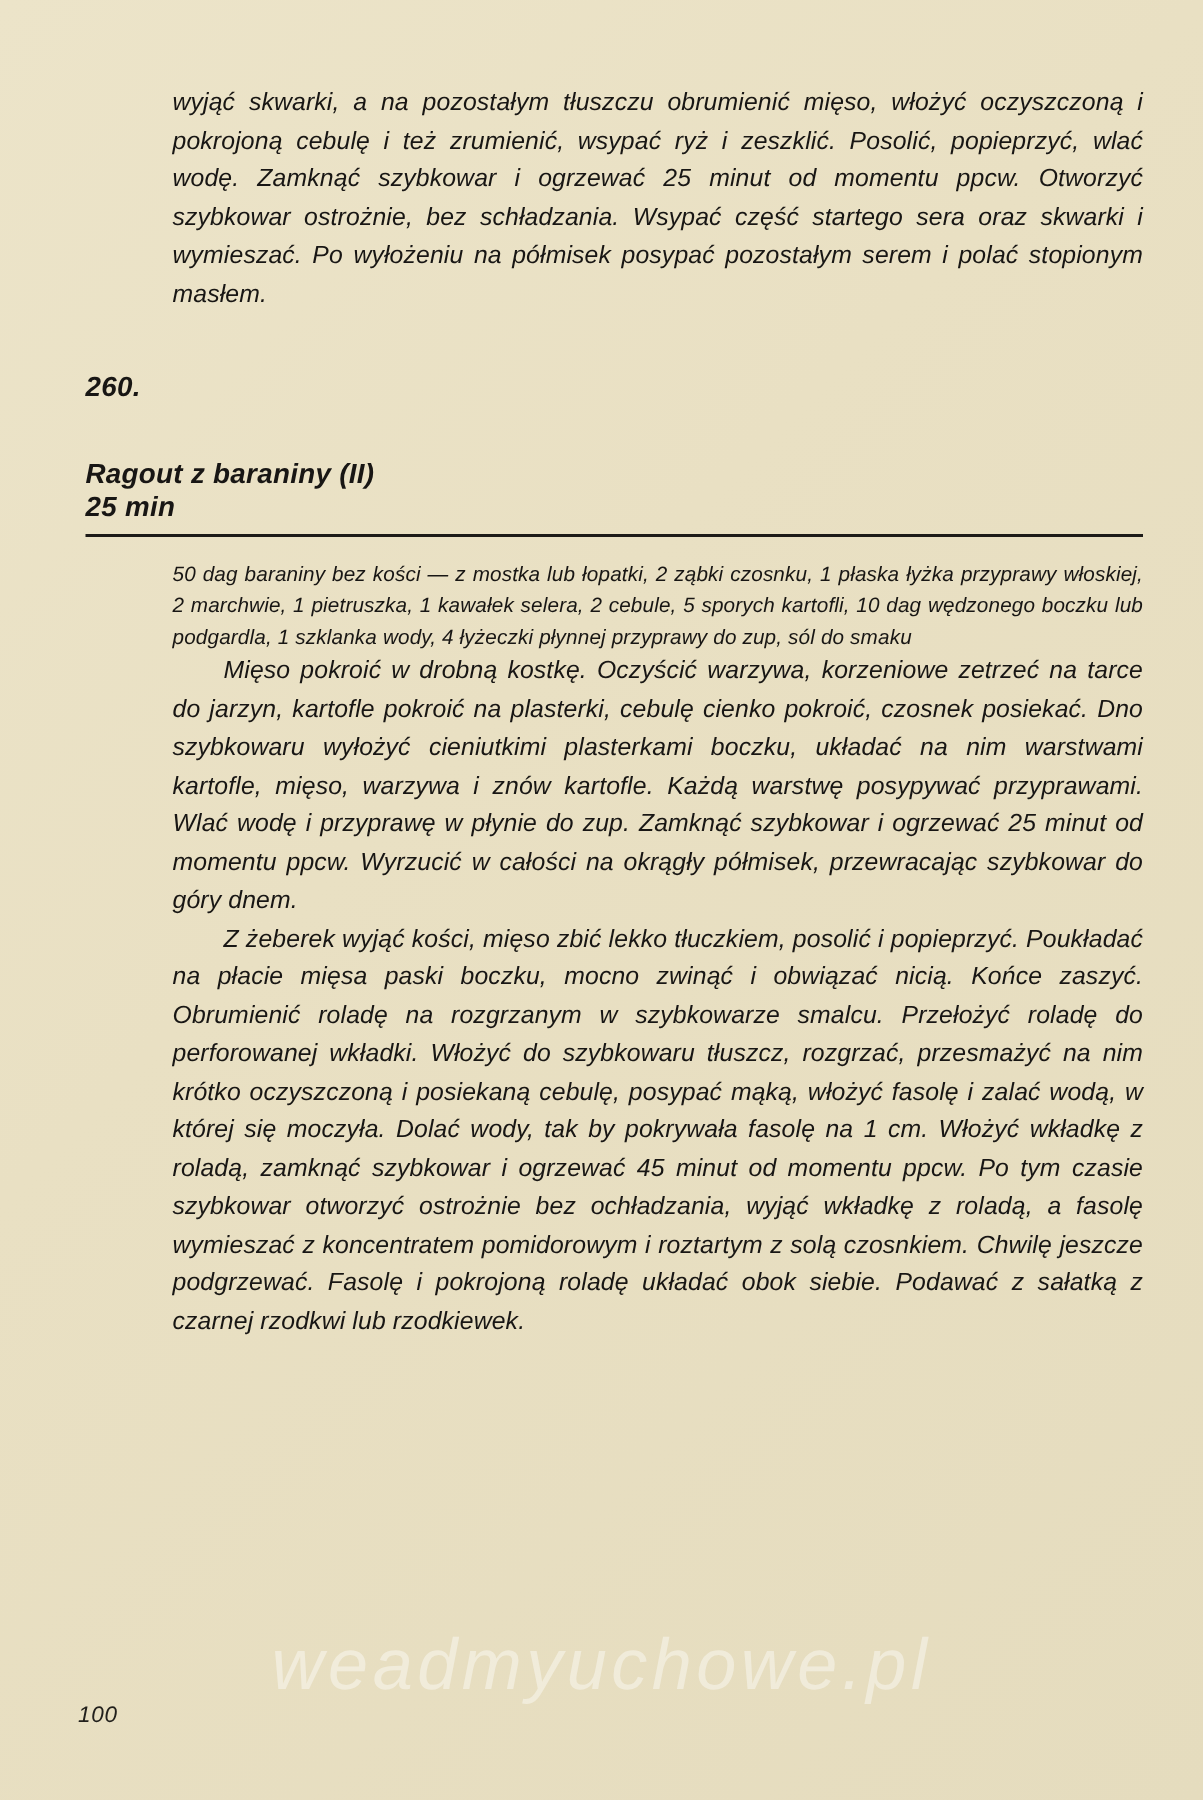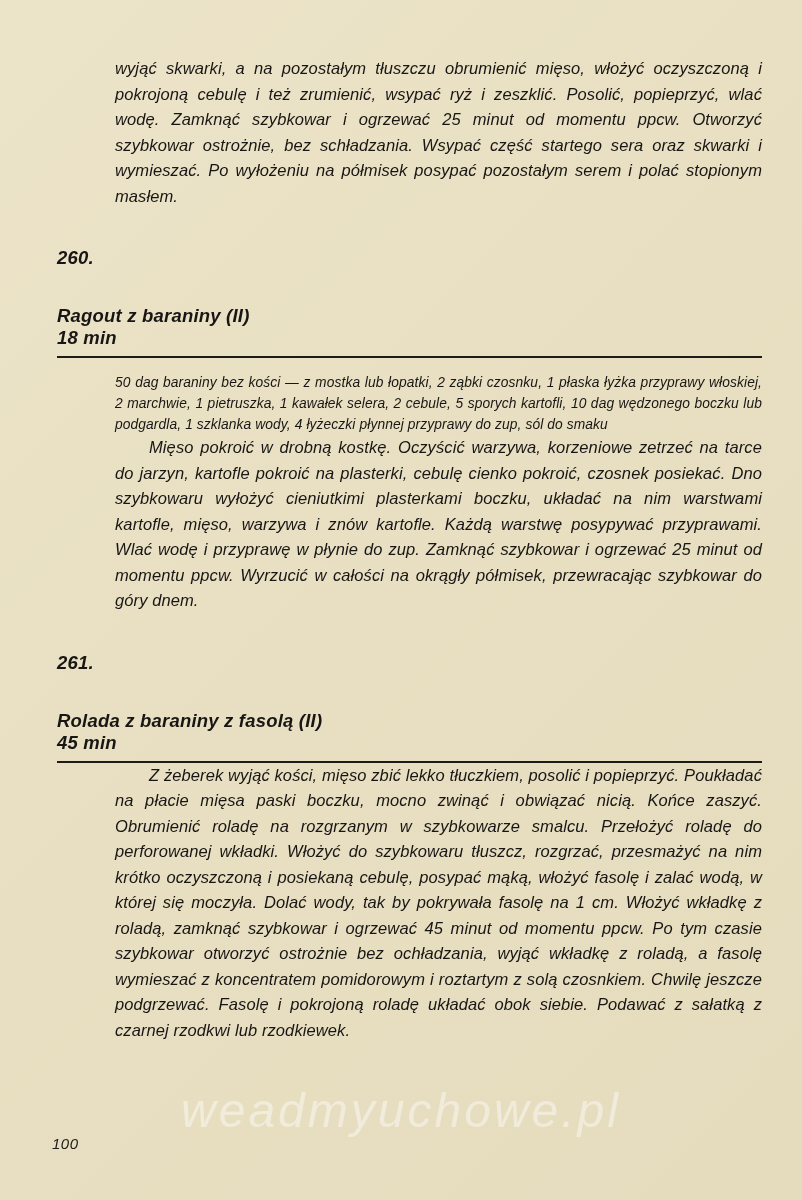--- a/index.html
+++ b/index.html
@@ -96,32 +96,27 @@
 
 <div class="page">
   <div class="content">
 
     <p class="body-text">wyjąć skwarki, a na pozostałym tłuszczu obrumienić mięso, włożyć oczyszczoną i pokrojoną cebulę i też zrumienić, wsypać ryż i zeszklić. Posolić, popieprzyć, wlać wodę. Zamknąć szybkowar i ogrzewać 25 minut od momentu ppcw. Otworzyć szybkowar ostrożnie, bez schładzania. Wsypać część startego sera oraz skwarki i wymieszać. Po wyłożeniu na półmisek posypać pozostałym serem i polać stopionym masłem.</p>
 
     <div>
       <div class="recipe-heading">
         <span class="recipe-number">260.</span>
         <span class="recipe-title">Ragout z baraniny (II)</span>
-        <span class="recipe-time">18 min</span>
+        <span class="recipe-time">25 min</span>
       </div>
       <p class="ingredients">50 dag baraniny bez kości — z mostka lub łopatki, 2 ząbki czosnku, 1 płaska łyżka przyprawy włoskiej, 2 marchwie, 1 pietruszka, 1 kawałek selera, 2 cebule, 5 sporych kartofli, 10 dag wędzonego boczku lub podgardla, 1 szklanka wody, 4 łyżeczki płynnej przyprawy do zup, sól do smaku</p>
       <p class="body-text recipe-body indent-first">Mięso pokroić w drobną kostkę. Oczyścić warzywa, korzeniowe zetrzeć na tarce do jarzyn, kartofle pokroić na plasterki, cebulę cienko pokroić, czosnek posiekać. Dno szybkowaru wyłożyć cieniutkimi plasterkami boczku, układać na nim warstwami kartofle, mięso, warzywa i znów kartofle. Każdą warstwę posypywać przyprawami. Wlać wodę i przyprawę w płynie do zup. Zamknąć szybkowar i ogrzewać 25 minut od momentu ppcw. Wyrzucić w całości na okrągły półmisek, przewracając szybkowar do góry dnem.</p>
     </div>
 
     <div>
-      <div class="recipe-heading">
-        <span class="recipe-number">261.</span>
-        <span class="recipe-title">Rolada z baraniny z fasolą (II)</span>
-        <span class="recipe-time">45 min</span>
-      </div>
       <p class="body-text recipe-body indent-first">Z żeberek wyjąć kości, mięso zbić lekko tłuczkiem, posolić i popieprzyć. Poukładać na płacie mięsa paski boczku, mocno zwinąć i obwiązać nicią. Końce zaszyć. Obrumienić roladę na rozgrzanym w szybkowarze smalcu. Przełożyć roladę do perforowanej wkładki. Włożyć do szybkowaru tłuszcz, rozgrzać, przesmażyć na nim krótko oczyszczoną i posiekaną cebulę, posypać mąką, włożyć fasolę i zalać wodą, w której się moczyła. Dolać wody, tak by pokrywała fasolę na 1 cm. Włożyć wkładkę z roladą, zamknąć szybkowar i ogrzewać 45 minut od momentu ppcw. Po tym czasie szybkowar otworzyć ostrożnie bez ochładzania, wyjąć wkładkę z roladą, a fasolę wymieszać z koncentratem pomidorowym i roztartym z solą czosnkiem. Chwilę jeszcze podgrzewać. Fasolę i pokrojoną roladę układać obok siebie. Podawać z sałatką z czarnej rzodkwi lub rzodkiewek.</p>
     </div>
 
   </div>
 
   <div class="watermark">weadmyuchowe.pl</div>
 
   <div class="page-number">100</div>
 </div>
 

